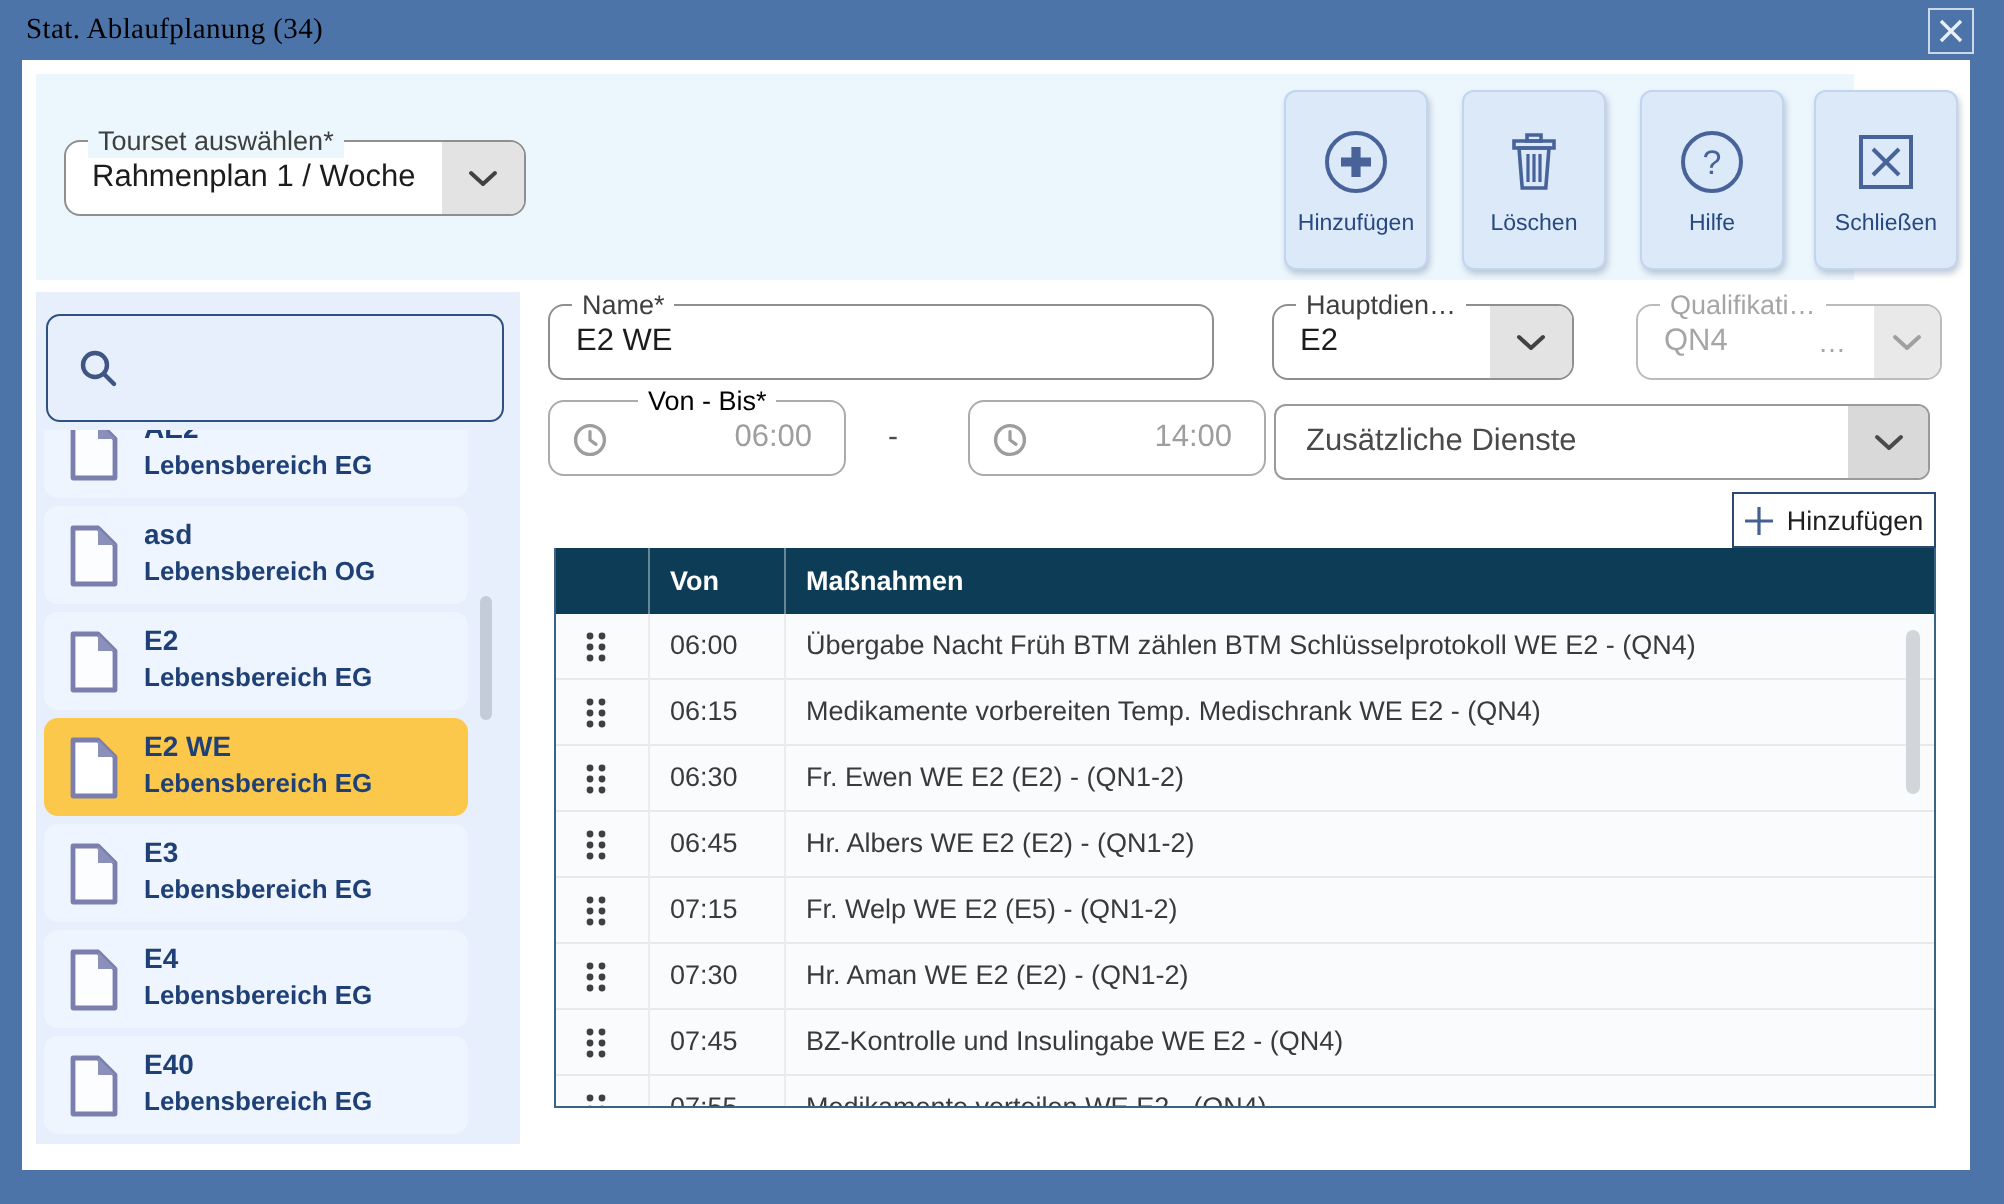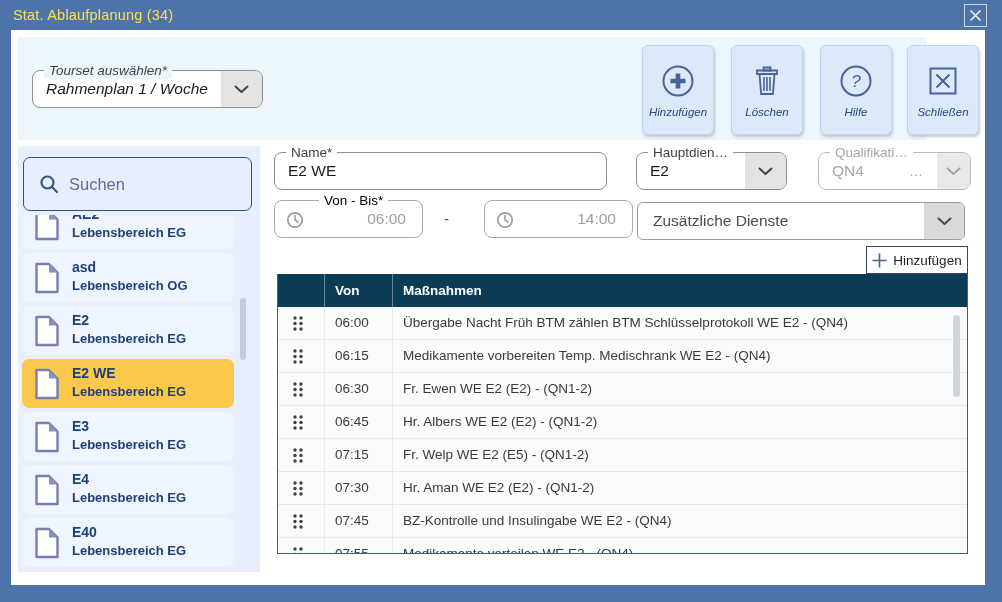--- a/index.html
+++ b/index.html
@@ -5,28 +5,28 @@
   * { margin:0; padding:0; box-sizing:border-box; }
   html,body { width:1002px; height:602px; }
   body {
     position:relative; overflow:hidden;
     background:var(--frame-blue,#4d74a8);
     font-family:"Liberation Sans","DejaVu Sans",sans-serif;
   }
 
   
   .titlebar { position:absolute; left:0; top:0; width:1002px; height:30px; }
-  .title { position:absolute; left:13px; top:0; line-height:30px; color:#fde047; font-size:14.5px; letter-spacing:.2px; }
+  .title { position:absolute; left:13px; top:0; line-height:30px; color:#000000; font-size:14.5px; letter-spacing:.2px;font-family:Liberation Serif, serif; }
   .tb-close { position:absolute; right:15px; top:4px; width:23px; height:23px;
     border:1.5px solid #ccd8ea; display:flex; align-items:center; justify-content:center; cursor:pointer; }
 
   
   .content { position:absolute; left:11px; top:30px; width:974px; height:555px; background:#fff; }
 
-  .toppanel { position:absolute; left:7px; top:7px; width:909px; height:103px; background:var(--panel-light,#ecf6fd);font-style:italic; }
+  .toppanel { position:absolute; left:7px; top:7px; width:909px; height:103px; background:var(--panel-light,#ecf6fd); }
 
   
   .field { position:absolute; border:1px solid #8f8f8f; border-radius:8px; background:#fff; }
   .flabel { position:absolute; top:-9px; left:11px; background:#fff; padding:0 5px;
     font-size:13.5px; color:#3f3f3f; line-height:17px; white-space:nowrap; }
   .toppanel .flabel { background:var(--panel-light,#ecf6fd); }
   .fvalue { position:absolute; left:13px; top:0; line-height:36px; font-size:15.5px; color:#1c1c1c; white-space:nowrap; }
   .selzone { position:absolute; right:0; top:0; bottom:0; width:41px; background:#e3e3e3;
     border-radius:0 7px 7px 0; display:flex; align-items:center; justify-content:center; }
   .disabled { border-color:#bcbcbc; }
@@ -152,21 +152,20 @@
       <span class="blabel">Schließen</span>
     </div>
   </div>
 
   <div class="sidebar">
     <div class="search">
       <svg width="20" height="20" viewBox="0 0 20 20">
         <circle cx="8.5" cy="8.5" r="6" fill="none" stroke="#3f5684" stroke-width="2.2"></circle>
         <path d="M13 13 L18 18" stroke="#3f5684" stroke-width="2.2" stroke-linecap="round"></path>
       </svg>
-      <input type="text" placeholder="Suchen" style="">
     </div>
 
     <div class="listclip">
       <div class="list">
         <div class="sitem">
           <svg width="26" height="32" viewBox="0 0 26 32">
               <path d="M2.5 2 H15 l8.5 8.5 V30 H2.5 Z" fill="#fcfdff" stroke="#7a7fae" stroke-width="2.4" stroke-linejoin="round"></path>
               <path d="M15 2 l8.5 8.5 H15 Z" fill="#8b90ba"></path>
             </svg>
           <span class="stitle">AE2</span>

